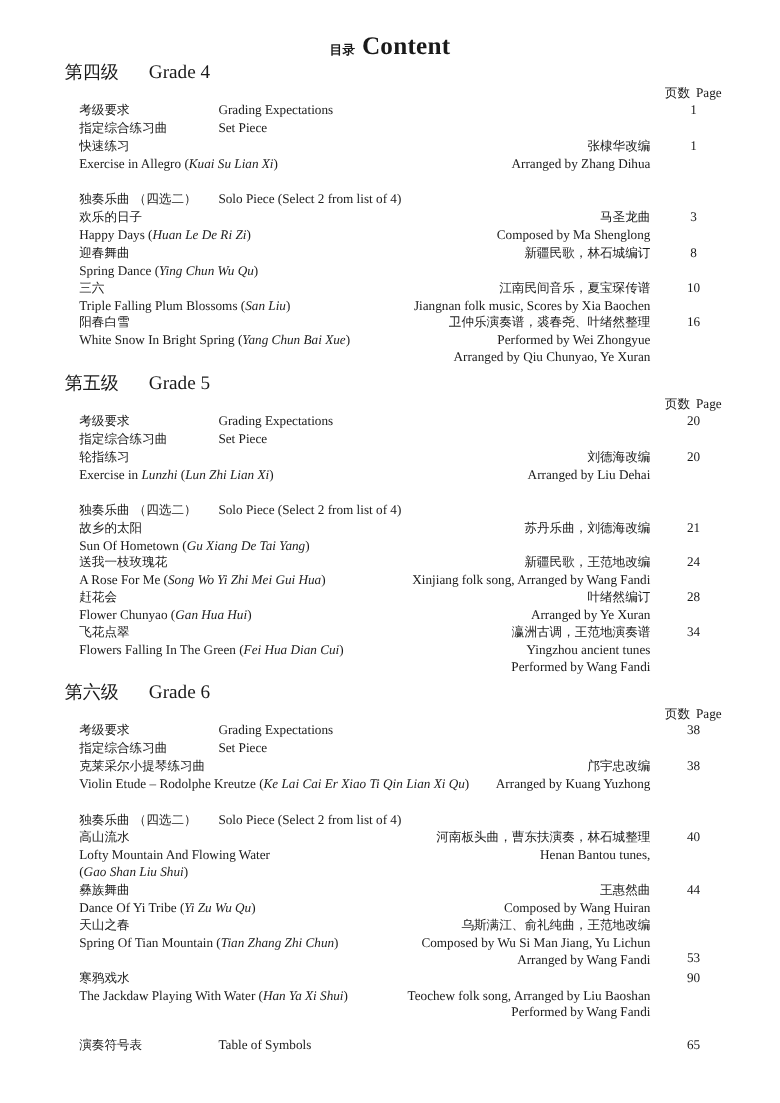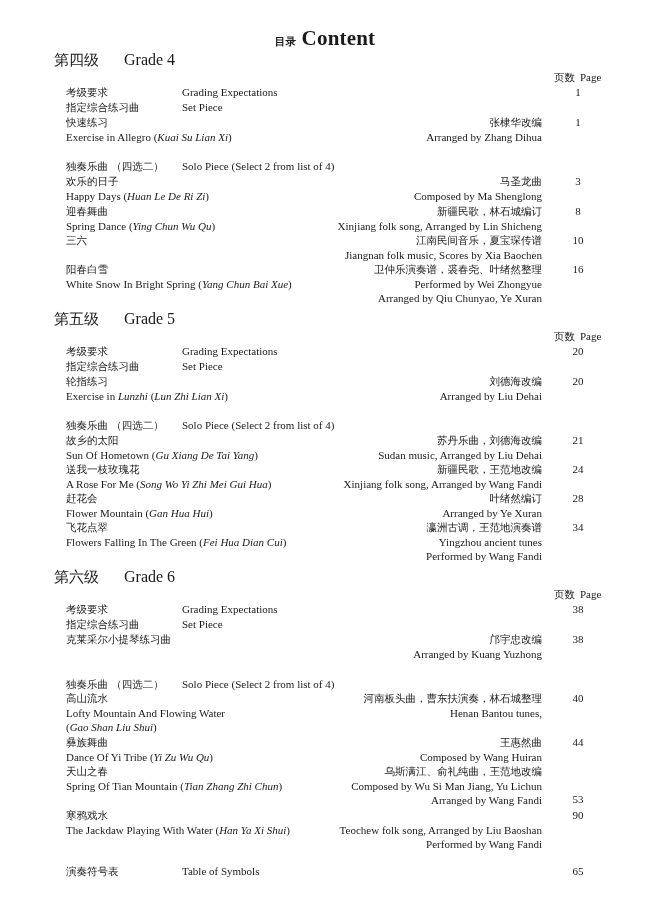--- a/index.html
+++ b/index.html
@@ -85,29 +85,29 @@
   <span class="right">Composed by Ma Shenglong</span>
 </div>
 
 <div class="row" style="top:204px;">
   <span class="left cn">迎春舞曲</span>
   <span class="right cn">新疆民歌，林石城编订</span>
 </div>
 <div class="pnum" style="top:204px;">8</div>
 <div class="row" style="top:219px;">
   <span class="left"><span>Spring Dance (</span><i>Ying Chun Wu Qu</i><span>)</span></span>
-  <span class="right">Xinjiang folk song, Arranged by Lin Shicheng</span>
 </div>
 
 <div class="row" style="top:233px;">
   <span class="left cn">三六</span>
   <span class="right cn">江南民间音乐，夏宝琛传谱</span>
 </div>
 <div class="pnum" style="top:233px;">10</div>
 <div class="row" style="top:248px;">
+  <span class="left"><span>Triple Falling Plum Blossoms (</span><i>San Liu</i><span>)</span></span>
   <span class="right">Jiangnan folk music, Scores by Xia Baochen</span>
 </div>
 
 <div class="row" style="top:262px;">
   <span class="left cn">阳春白雪</span>
   <span class="right cn">卫仲乐演奏谱，裘春尧、叶绪然整理</span>
 </div>
 <div class="pnum" style="top:262px;">16</div>
 <div class="row" style="top:277px;">
   <span class="left"><span>White Snow In Bright Spring (</span><i>Yang Chun Bai Xue</i><span>)</span></span>
@@ -150,40 +150,39 @@
   <span class="mid">Solo Piece (Select 2 from list of 4)</span>
 </div>
 
 <div class="row" style="top:433px;">
   <span class="left cn">故乡的太阳</span>
   <span class="right cn">苏丹乐曲，刘德海改编</span>
 </div>
 <div class="pnum" style="top:433px;">21</div>
 <div class="row" style="top:448px;">
   <span class="left"><span>Sun Of Hometown (</span><i>Gu Xiang De Tai Yang</i><span>)</span></span>
-  <span class="right">Sudan music, Arranged by Liu Dehai</span>
 </div>
 
 <div class="row" style="top:462px;">
   <span class="left cn">送我一枝玫瑰花</span>
   <span class="right cn">新疆民歌，王范地改编</span>
 </div>
 <div class="pnum" style="top:462px;">24</div>
 <div class="row" style="top:477px;">
   <span class="left"><span>A Rose For Me (</span><i>Song Wo Yi Zhi Mei Gui Hua</i><span>)</span></span>
   <span class="right">Xinjiang folk song, Arranged by Wang Fandi</span>
 </div>
 
 <div class="row" style="top:491px;">
   <span class="left cn">赶花会</span>
   <span class="right cn">叶绪然编订</span>
 </div>
 <div class="pnum" style="top:491px;">28</div>
 <div class="row" style="top:506px;">
-  <span class="left"><span>Flower Mountain (</span><i>Gan Hua Hui</i><span>)</span></span>
+  <span class="left"><span>Flower Chunyao (</span><i>Gan Hua Hui</i><span>)</span></span>
   <span class="right">Arranged by Ye Xuran</span>
 </div>
 
 <div class="row" style="top:520px;">
   <span class="left cn">飞花点翠</span>
   <span class="right cn">瀛洲古调，王范地演奏谱</span>
 </div>
 <div class="pnum" style="top:520px;">34</div>
 <div class="row" style="top:535px;">
   <span class="left"><span>Flowers Falling In The Green (</span><i>Fei Hua Dian Cui</i><span>)</span></span>
@@ -210,20 +209,21 @@
   <span class="left cn">指定综合练习曲</span>
   <span class="mid">Set Piece</span>
 </div>
 
 <div class="row" style="top:632px;">
   <span class="left cn">克莱采尔小提琴练习曲</span>
   <span class="right cn">邝宇忠改编</span>
 </div>
 <div class="pnum" style="top:632px;">38</div>
 <div class="row" style="top:647px;">
+  <span class="left"><span>Violin Etude – Rodolphe Kreutze (</span><i>Ke Lai Cai Er Xiao Ti Qin Lian Xi Qu</i><span>)</span></span>
   <span class="right">Arranged by Kuang Yuzhong</span>
 </div>
 
 <div class="row" style="top:677px;">
   <span class="left cn">独奏乐曲  （四选二）</span>
   <span class="mid">Solo Piece (Select 2 from list of 4)</span>
 </div>
 
 <div class="row" style="top:691px;">
   <span class="left cn">高山流水</span>

